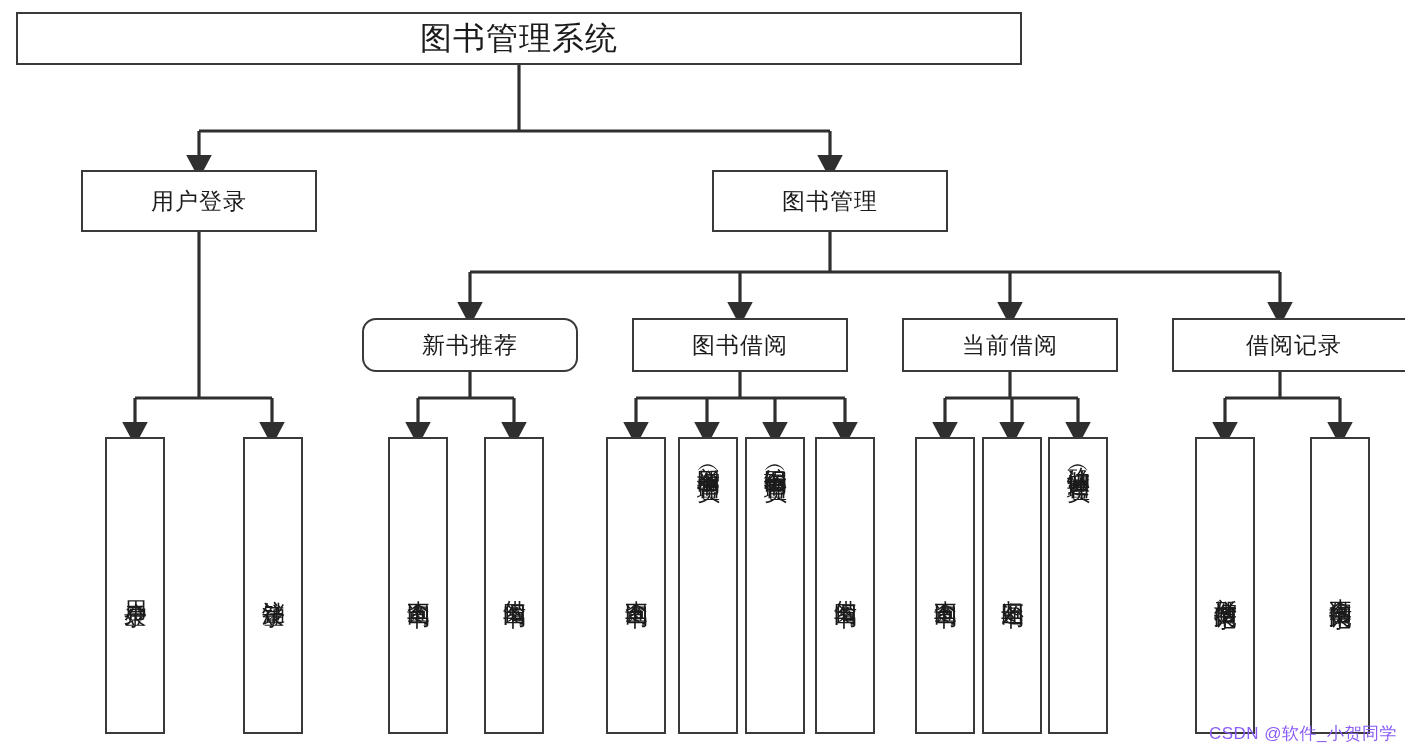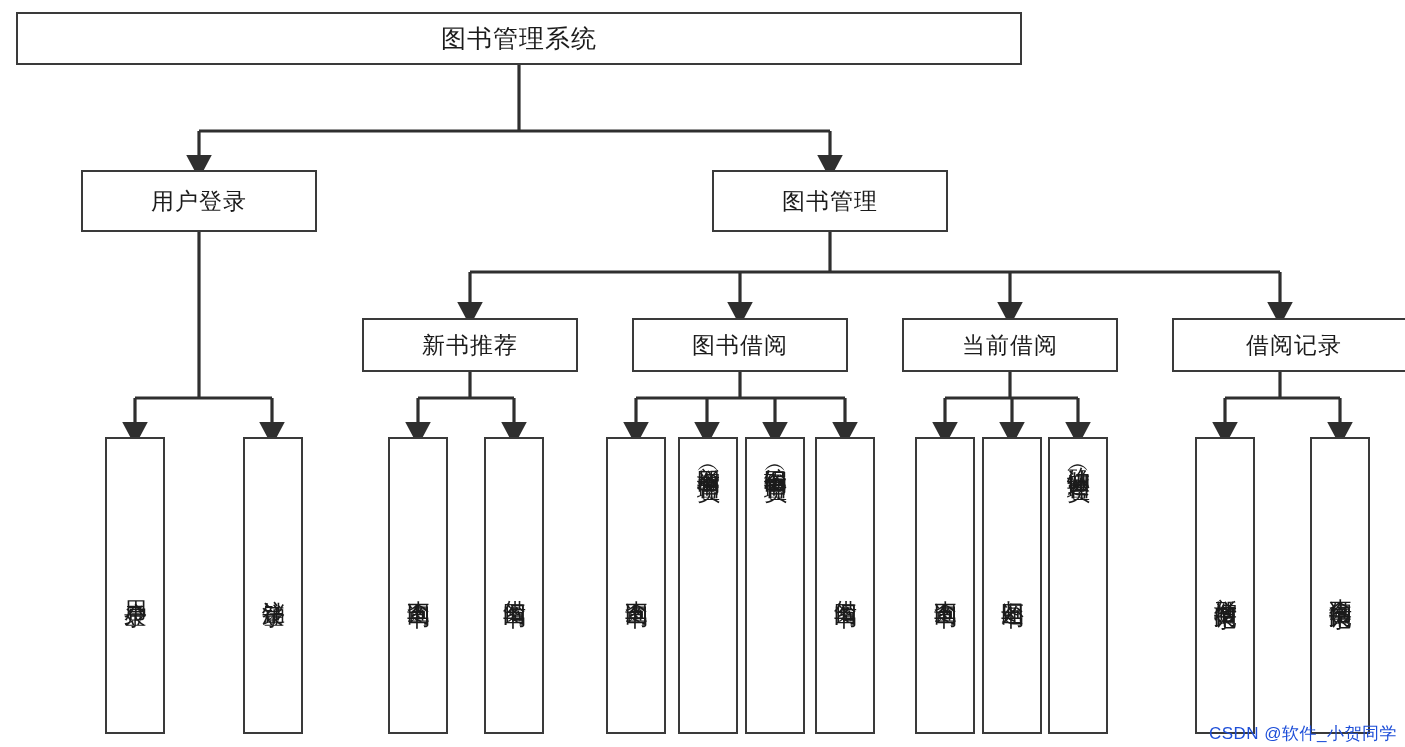--- a/index.html
+++ b/index.html
@@ -30,21 +30,21 @@
     position: absolute;
     box-sizing: border-box;
     background: #ffffff;
     border: 2px solid #3a3a3a;
     display: flex;
     align-items: center;
     justify-content: center;
     color: #1b1b1b;
   }
   .node.root {
-    font-size: 25px;
+    font-size: 32px;
     letter-spacing: 1px;
   }
   .node.lvl2 {
     font-size: 23px;
     letter-spacing: 1px;
   }
   .node.lvl3 {
     font-size: 23px;
     letter-spacing: 1px;
   }
@@ -63,21 +63,21 @@
     display: block;
   }
   .node.leaf.mid .vtext {
     align-self: center;
   }
   #watermark {
     position: absolute;
     right: 8px;
     bottom: 2px;
     font-size: 17px;
-    color: #1d4ed8;
+    color: #8b5cf6;
     white-space: nowrap;
     letter-spacing: 0.5px;
   }
 </style>
 </head>
 <body>
 
 <div id="diagram-root">
 
   <svg id="edge-layer" viewBox="0 0 1405 747" width="1405" height="747">
@@ -135,21 +135,21 @@
   </div>
 
   <div class="node lvl2" style="left:81px; top:170px; width:236px; height:62px;">
     <span>用户登录</span>
   </div>
 
   <div class="node lvl2" style="left:712px; top:170px; width:236px; height:62px;">
     <span>图书管理</span>
   </div>
 
-  <div class="node lvl3" style="left:362px; top:318px; width:216px; height:54px;">
+  <div class="node lvl3" style="left:362px; top:318px; width:216px; height:54px;border-radius:14px;">
     <span>新书推荐</span>
   </div>
 
   <div class="node lvl3" style="left:902px; top:318px; width:216px; height:54px;">
     <span>当前借阅</span>
   </div>
 
   <div class="node lvl3" style="left:632px; top:318px; width:216px; height:54px;">
     <span>图书借阅</span>
   </div>

